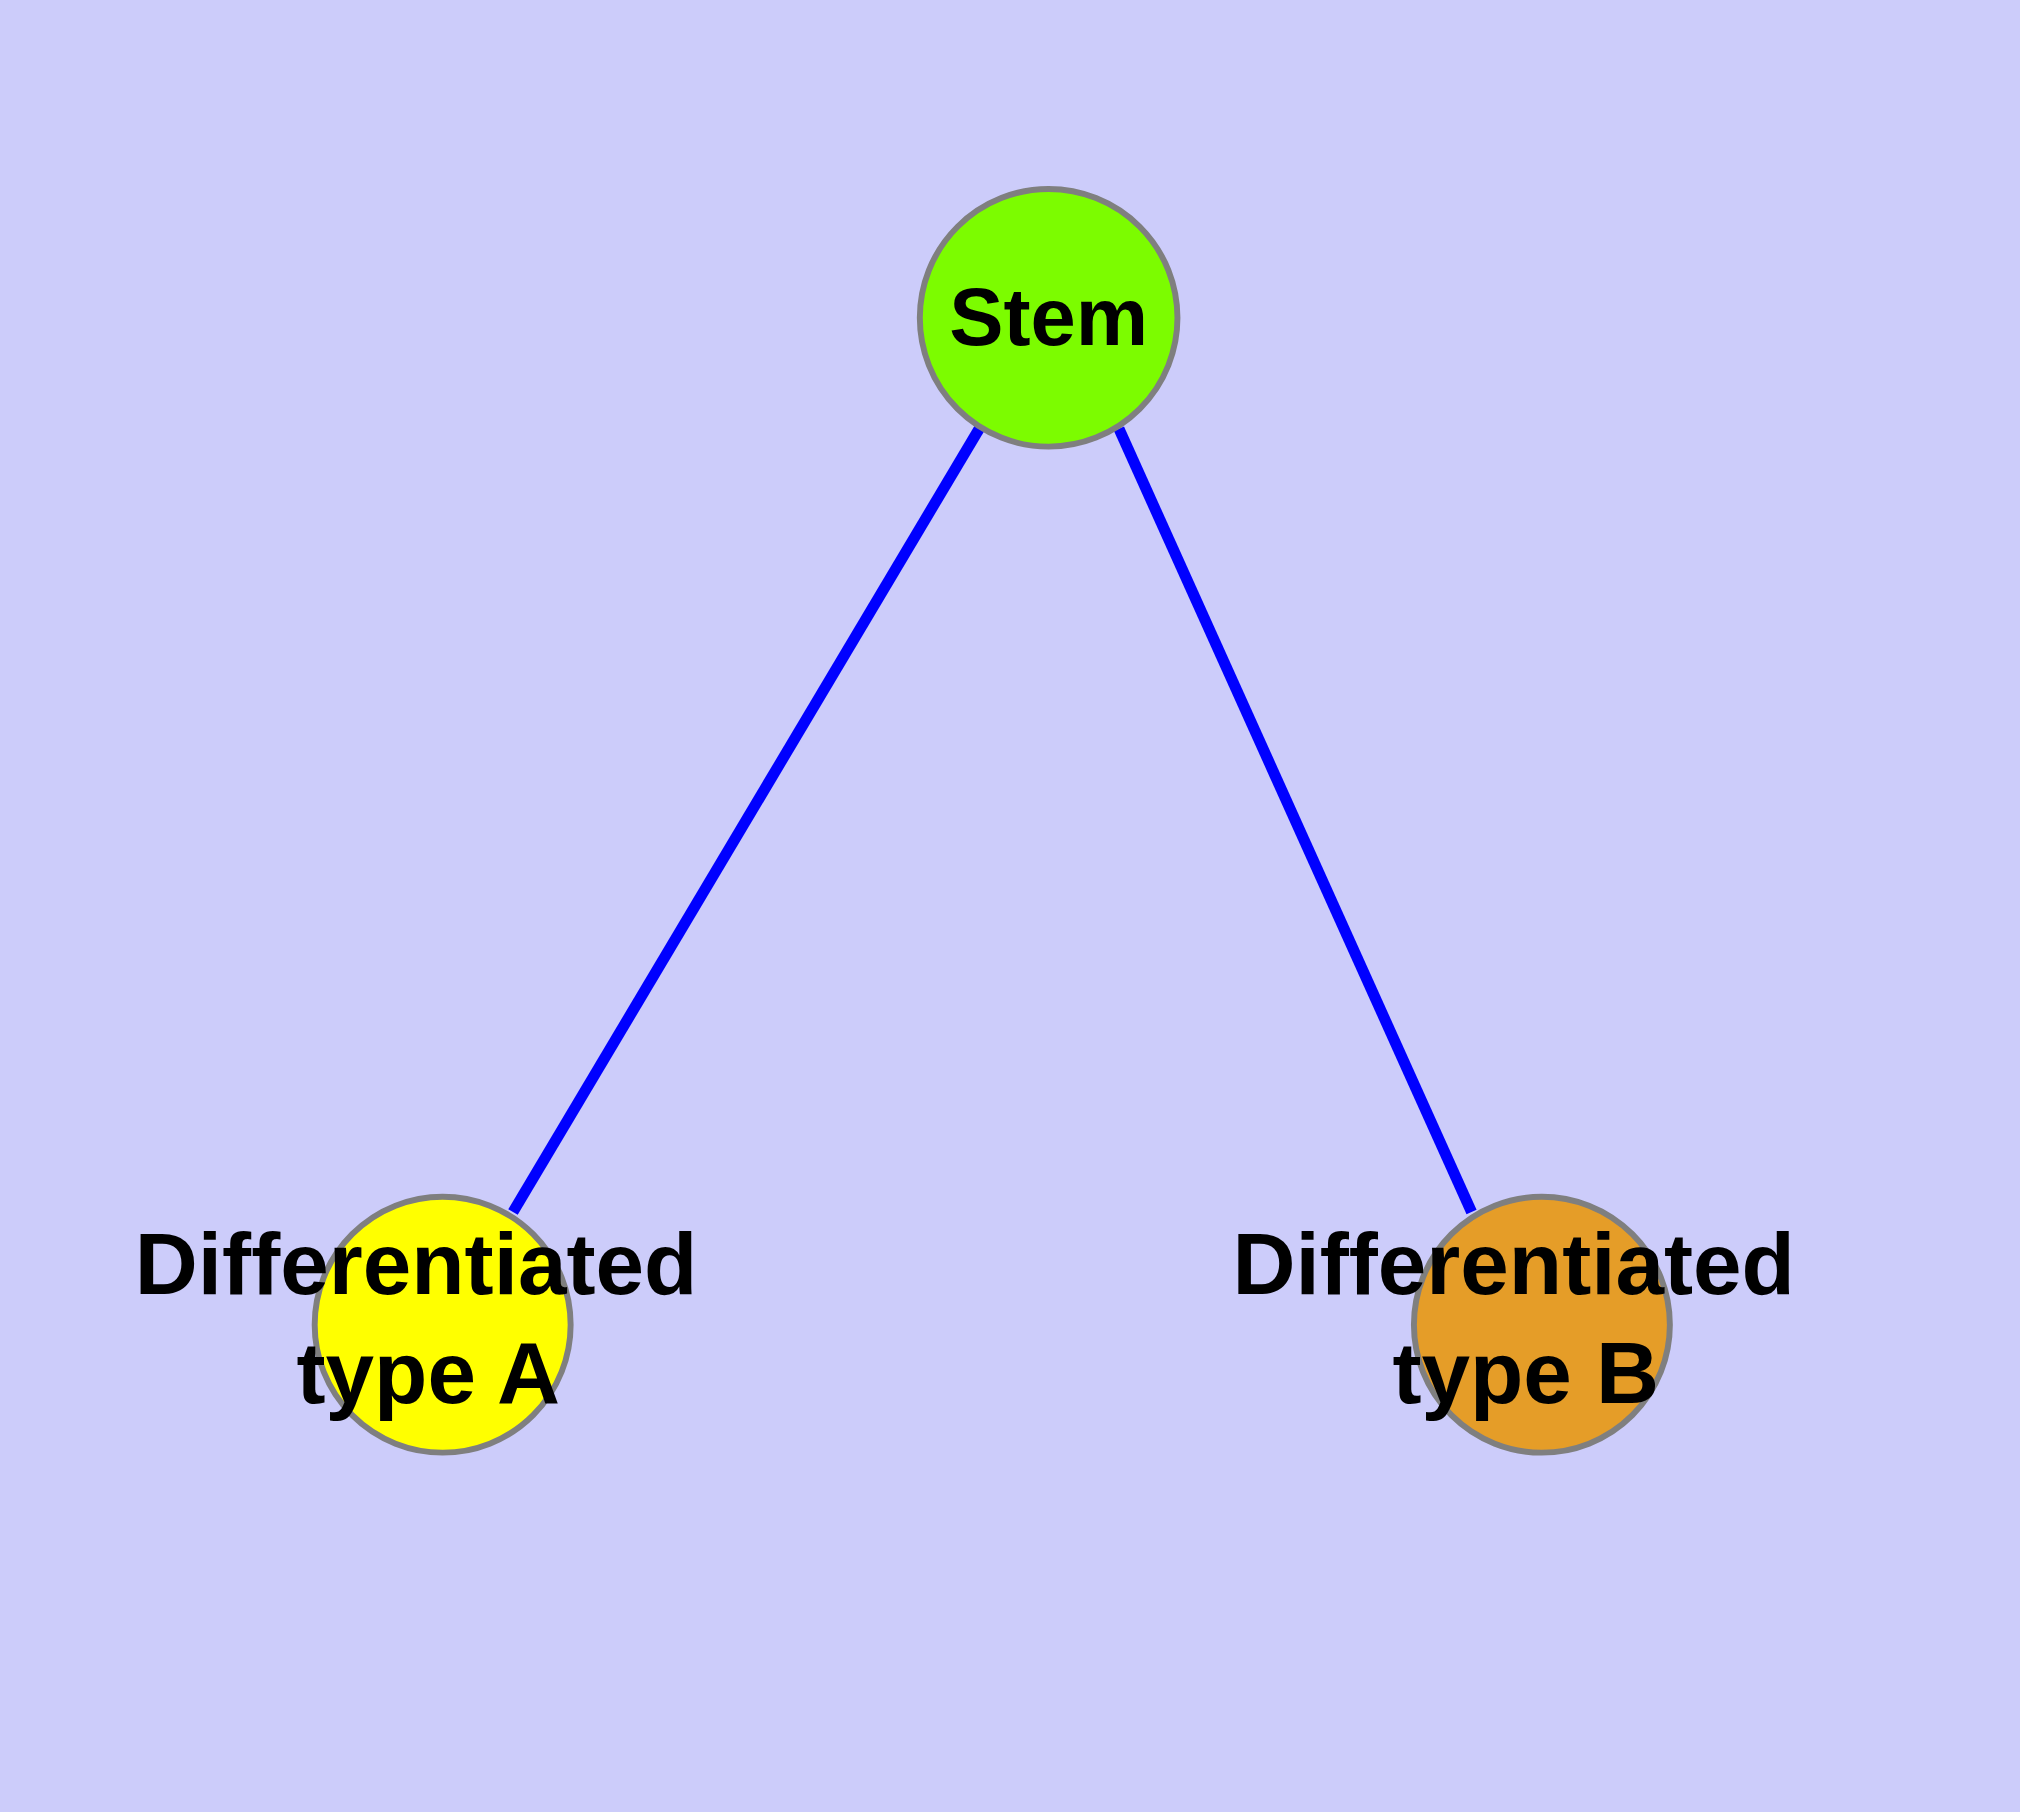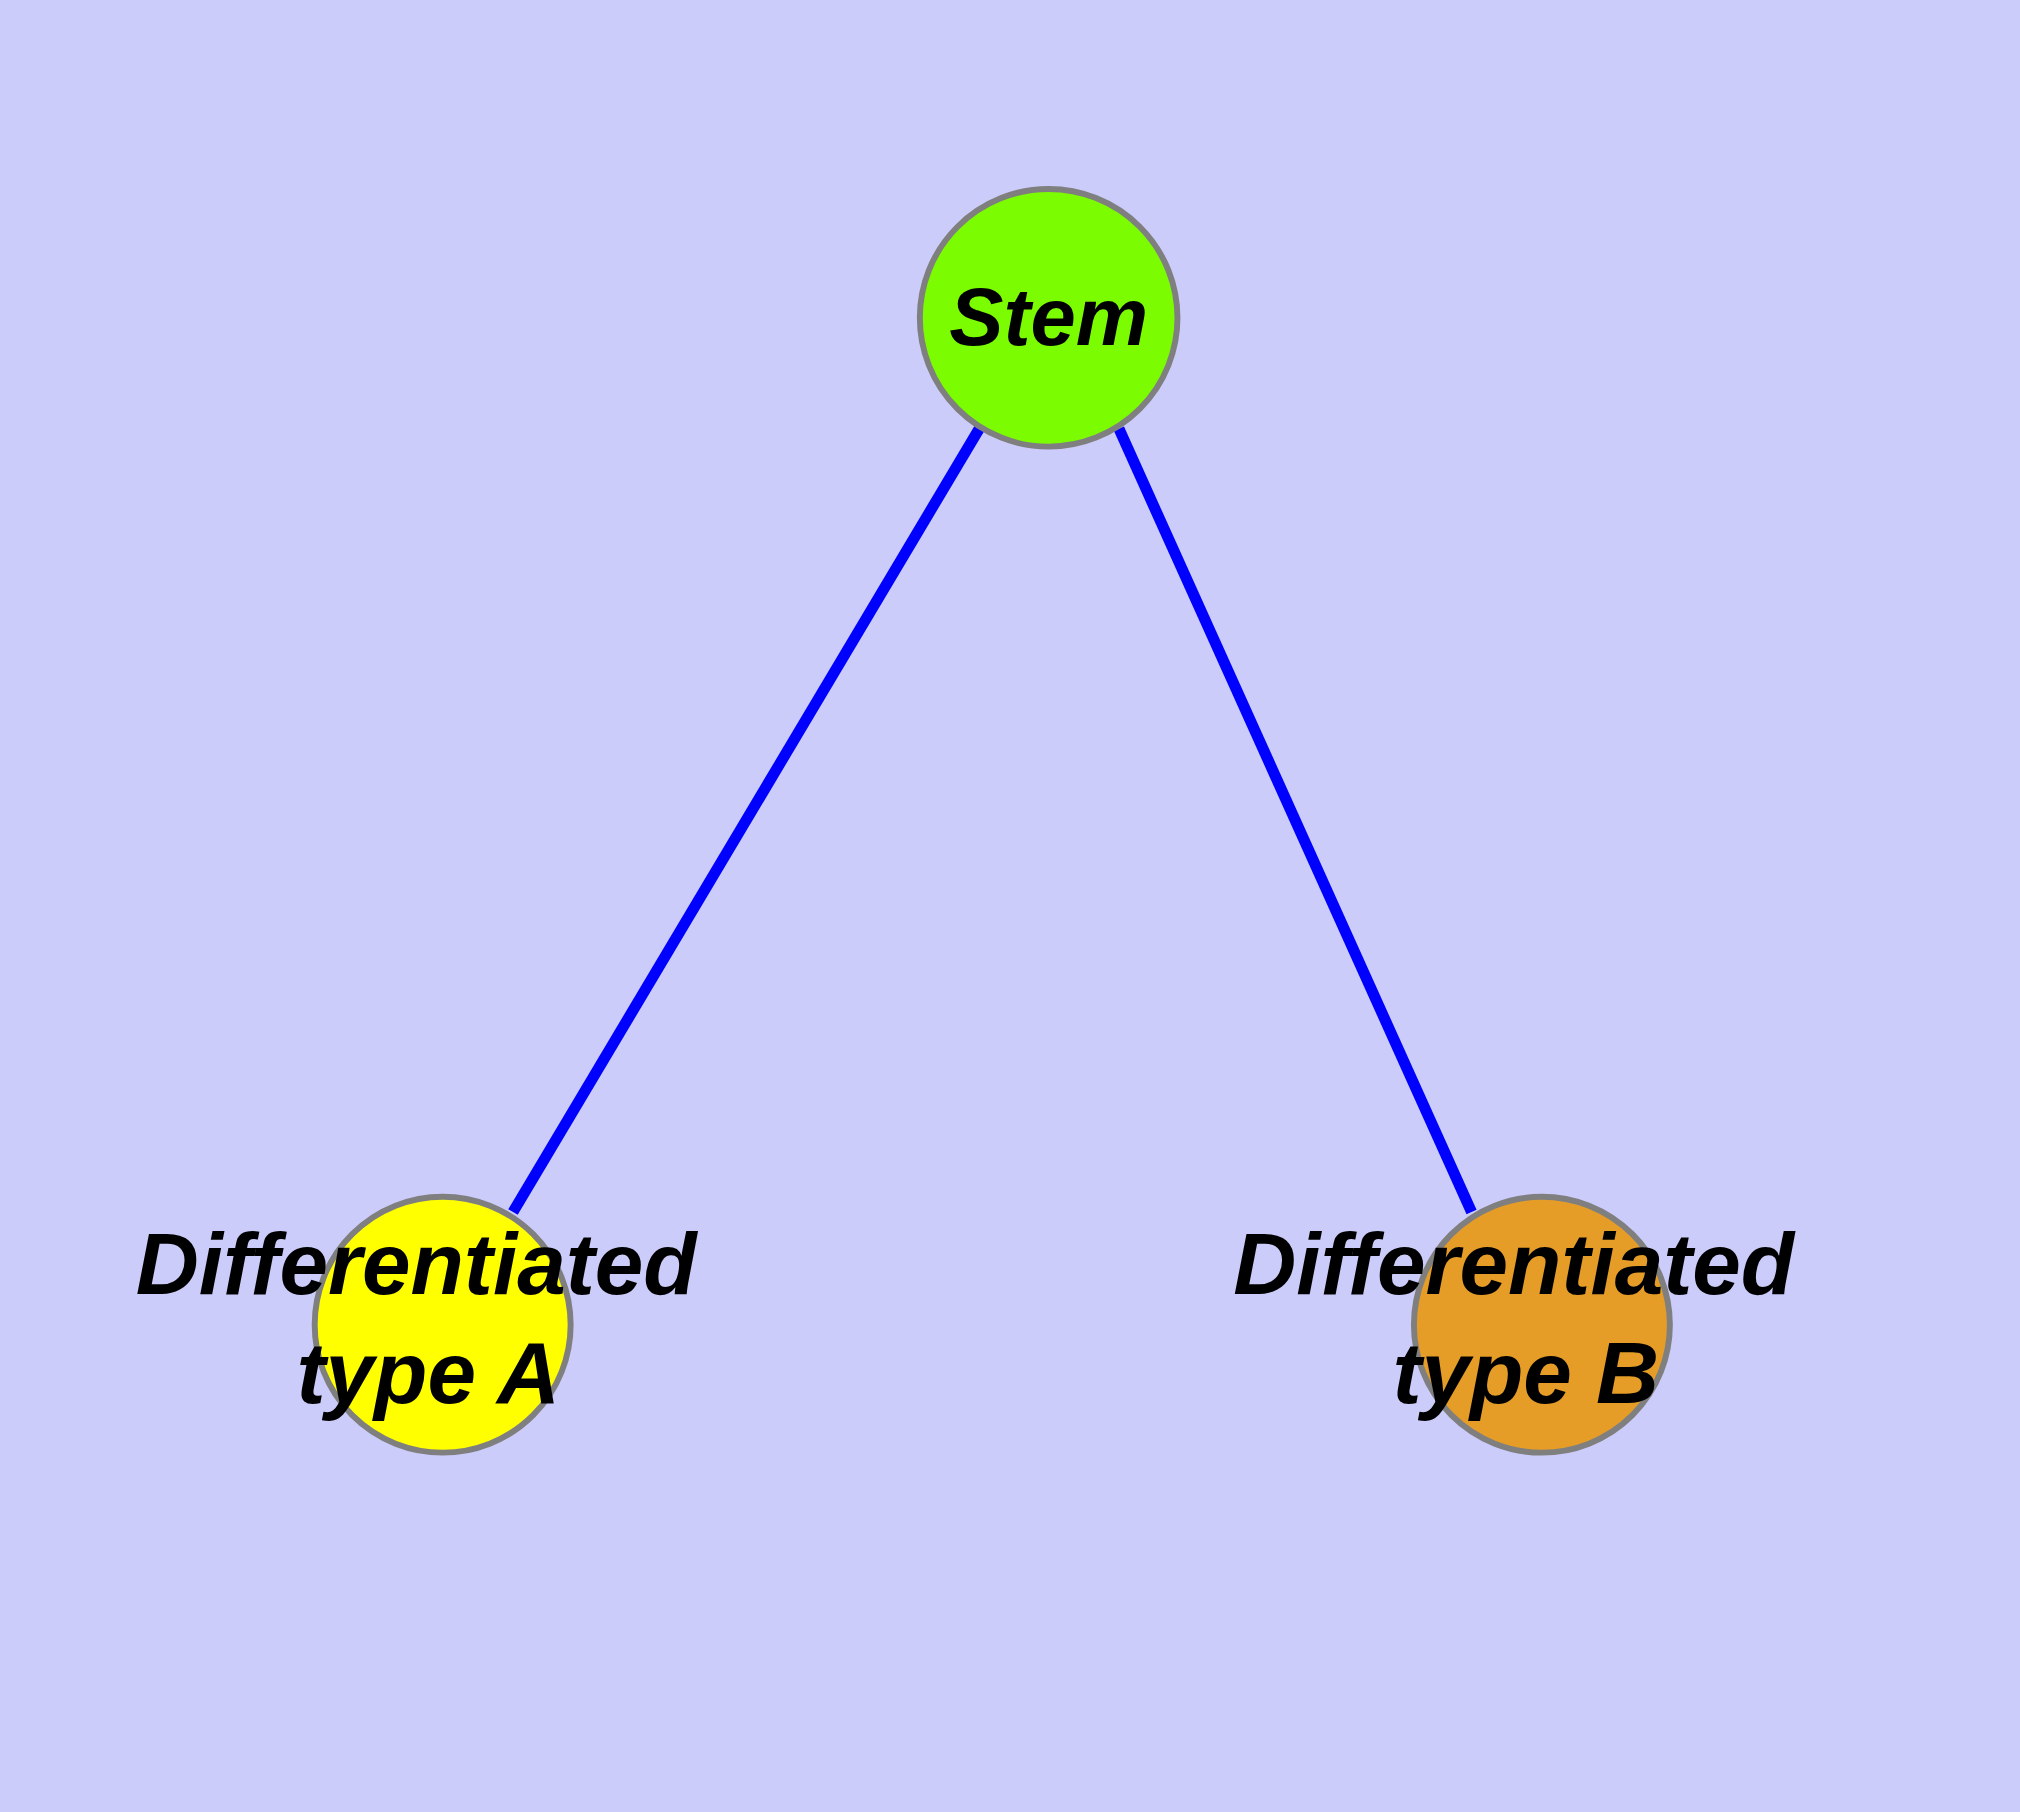--- a/index.html
+++ b/index.html
@@ -8,21 +8,20 @@
     padding: 0;
     background: #ccccfa;
   }
   #stage {
     position: relative;
     width: 2021px;
     height: 1812px;
     background: #ccccfa;
     overflow: hidden;
     font-family: "Liberation Sans", sans-serif;
-    font-style: italic;
   }
   #graph-svg {
     position: absolute;
     top: 0;
     left: 0;
     width: 2021px;
     height: 1812px;
     display: block;
   }
   .edge-line {

